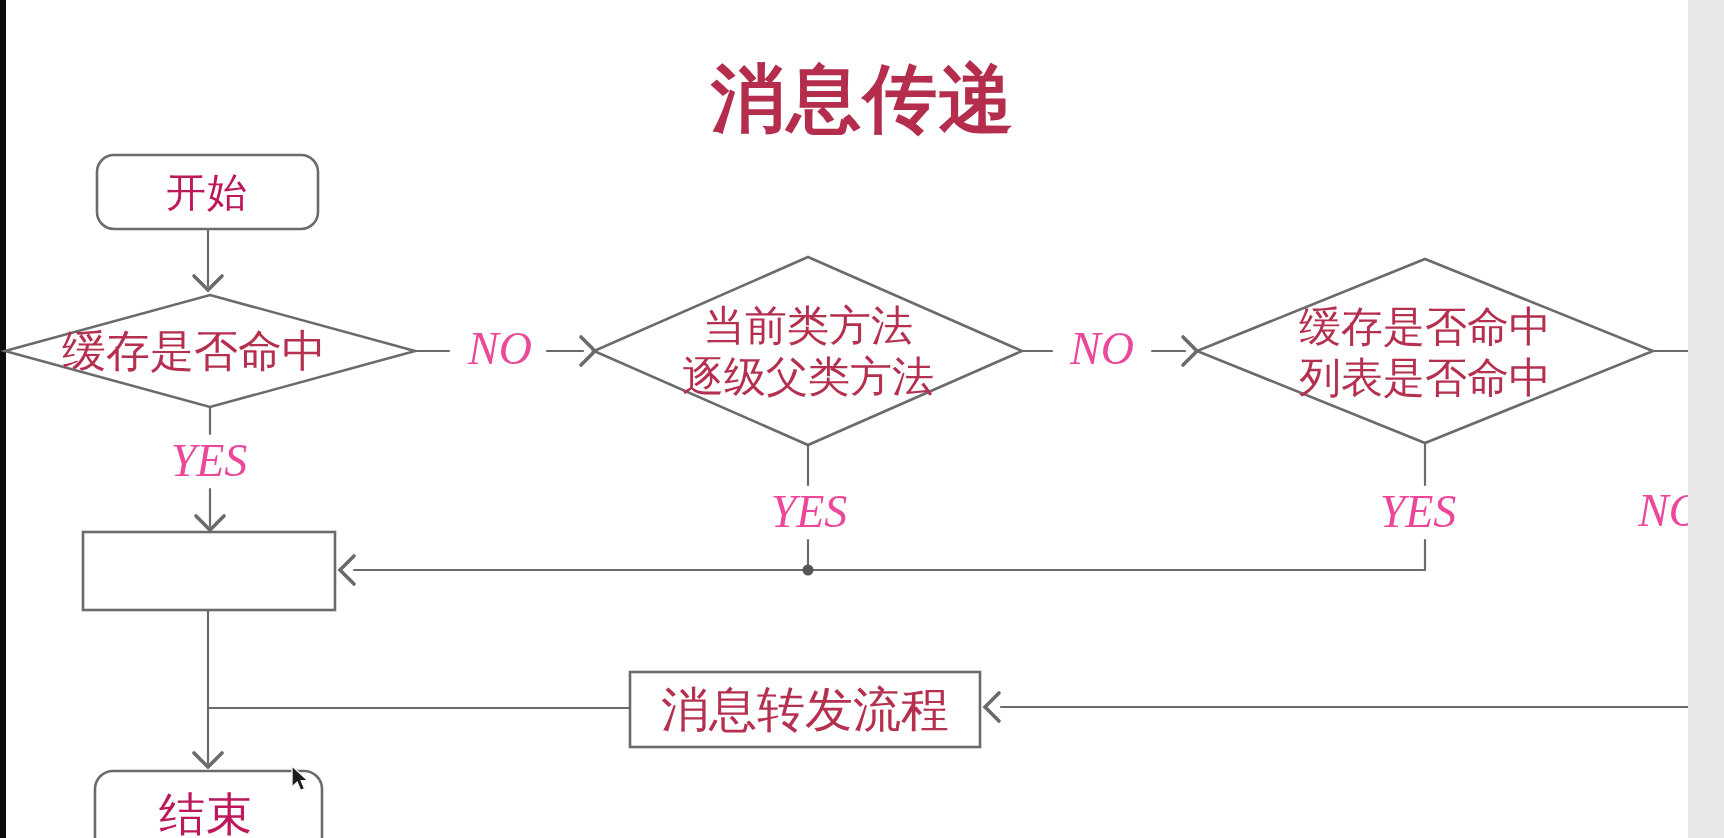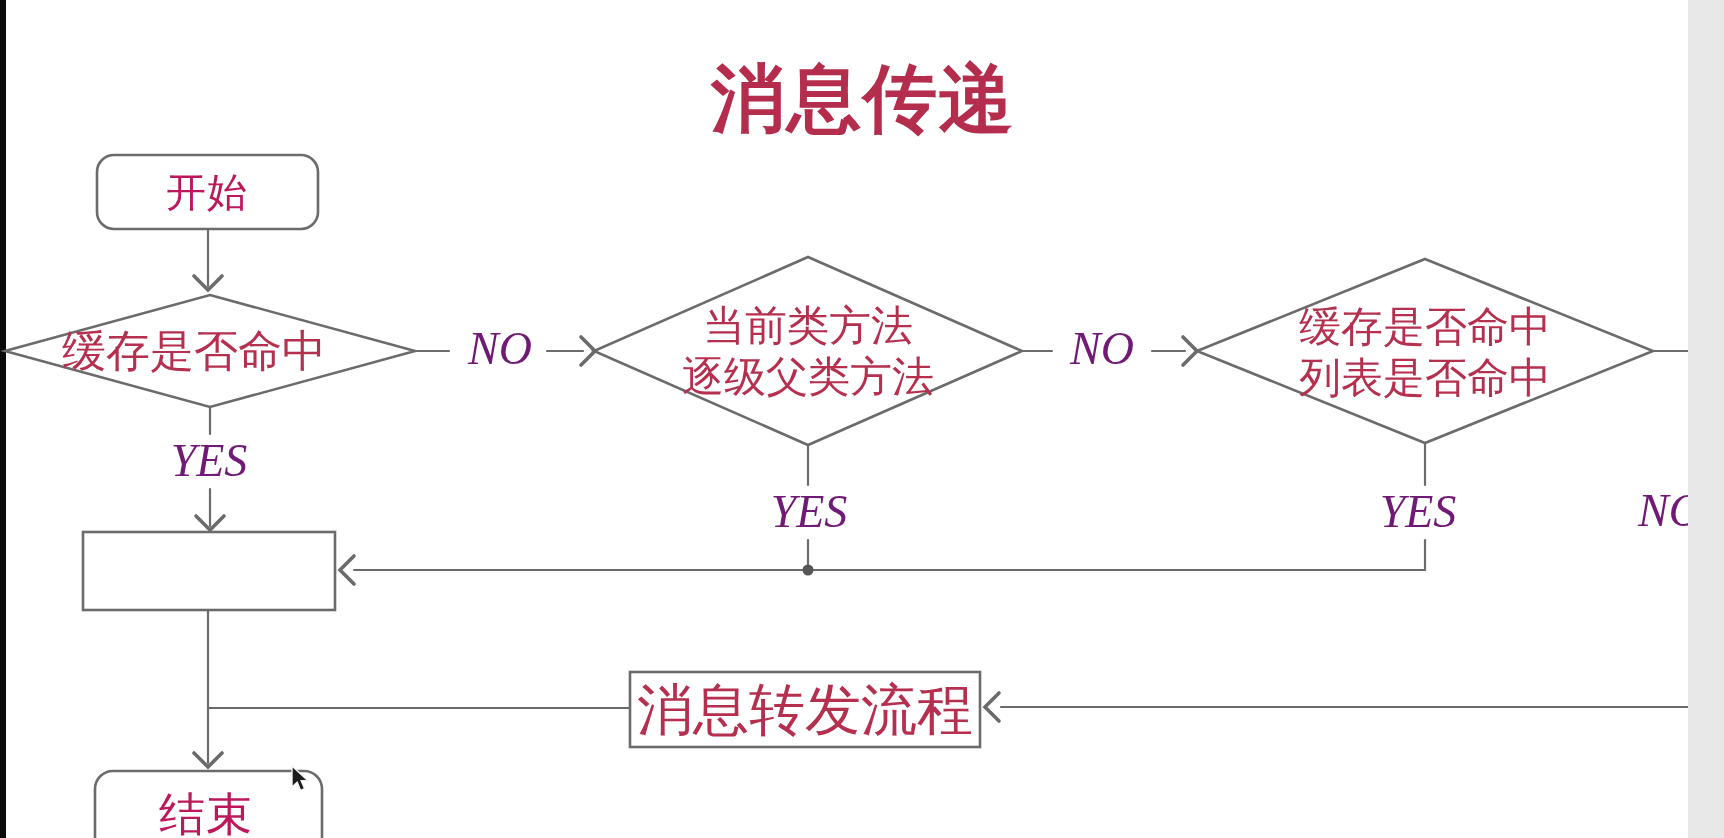--- a/index.html
+++ b/index.html
@@ -11,21 +11,21 @@
   svg.wires{position:absolute;left:0;top:0;}
   .lbl{
     position:absolute;transform:translate(-50%,-50%);
     white-space:pre-line;text-align:center;line-height:1.22;
     color:#3c3c3c;user-select:none;
   }
   .title{font-size:74px;font-weight:bold;letter-spacing:2px;color:#b42d4c;}
   .node-cjk{font-size:44px;color:#b5304f;}
   .node-cjk.two-line{font-size:42px;}
   .node-gray{font-size:44px;color:#be185d;letter-spacing:1px;}
-  .edge-lbl{font-size:46px;font-style:italic;color:#701a75;}
+  .edge-lbl{font-size:46px;font-style:italic;color:#ec4899;}
   .cursor{position:absolute;}
 </style>
 </head>
 <body>
 
 <div class="stage">
 
   <div class="left-bar"></div>
 
   <svg class="wires" width="1724" height="838" viewBox="0 0 1724 838">
@@ -84,21 +84,21 @@
 
   <div class="lbl node-cjk" style="left:194px;top:352px;">缓存是否命中</div>
 
   <div class="lbl node-cjk two-line" style="left:808px;top:352px;">当前类方法
 逐级父类方法</div>
 
   <div class="lbl node-cjk two-line" style="left:1425px;top:353px;">缓存是否命中
 列表是否命中</div>
 
 
-  <div class="lbl node-cjk" style="left:805px;top:710px;font-size:56px;">消息转发流程</div>
+  <div class="lbl node-cjk" style="left:805px;top:710px;font-size:48px;">消息转发流程</div>
 
   <div class="lbl node-gray" style="left:206px;top:815px;font-size:46px;">结束</div>
 
   <div class="lbl edge-lbl" style="left:500px;top:349px;">NO</div>
   <div class="lbl edge-lbl" style="left:1102px;top:349px;">NO</div>
   <div class="lbl edge-lbl" style="left:209px;top:461px;">YES</div>
   <div class="lbl edge-lbl" style="left:809px;top:512px;">YES</div>
   <div class="lbl edge-lbl" style="left:1418px;top:512px;">YES</div>
   <div class="lbl edge-lbl" style="left:1670px;top:511px;">NO</div>
 

